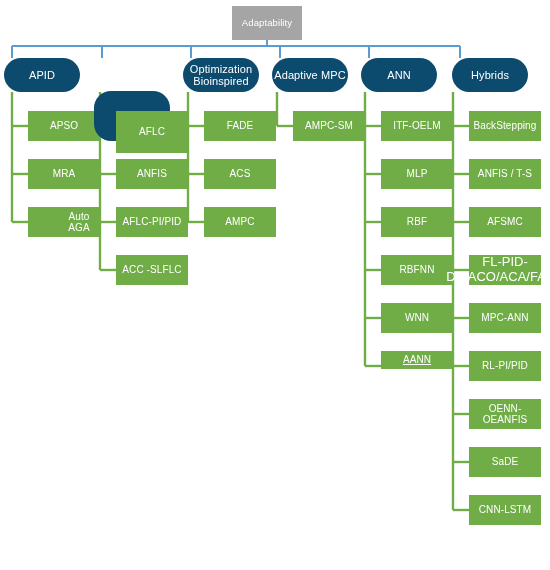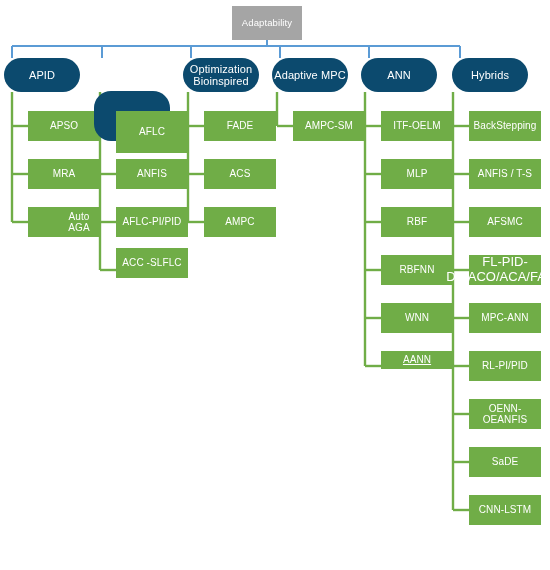--- a/index.html
+++ b/index.html
@@ -92,21 +92,21 @@
 
   <div id="nodes">
       <div class="node cat" style="left: 4px; top: 58px; width: 76px; height: 34px;">APID</div>
       <div class="node leaf" style="left: 28px; top: 111px; width: 72px; height: 30px;">APSO</div>
       <div class="node leaf" style="left: 28px; top: 159px; width: 72px; height: 30px;">MRA</div>
       <div class="node leaf" style="left: 28px; top: 207px; width: 72px; height: 30px; padding-left: 32px;">Auto AGA</div>
       <div class="node cat" style="left: 94px; top: 58px; width: 76px; height: 50px; margin-top: 33px;">FL</div>
       <div class="node leaf" style="left: 116px; top: 111px; width: 72px; height: 42px;">AFLC</div>
       <div class="node leaf" style="left: 116px; top: 159px; width: 72px; height: 30px;">ANFIS</div>
       <div class="node leaf" style="left: 116px; top: 207px; width: 72px; height: 30px;">AFLC-PI/PID</div>
-      <div class="node leaf" style="left: 116px; top: 248px; width: 72px; height: 30px;">ACC -SLFLC</div>
+      <div class="node leaf" style="left: 116px; top: 255px; width: 72px; height: 30px;">ACC -SLFLC</div>
       <div class="node cat" style="left: 183px; top: 58px; width: 76px; height: 34px;">
         <div><span>Optimization</span><br><span>Bioinspired</span></div>
       </div>
       <div class="node leaf" style="left: 204px; top: 111px; width: 72px; height: 30px;">FADE</div>
       <div class="node leaf" style="left: 204px; top: 159px; width: 72px; height: 30px;">ACS</div>
       <div class="node leaf" style="left: 204px; top: 207px; width: 72px; height: 30px;">AMPC</div>
       <div class="node cat" style="left: 272px; top: 58px; width: 76px; height: 34px;">Adaptive MPC</div>
       <div class="node leaf" style="left: 293px; top: 111px; width: 72px; height: 30px;">AMPC-SM</div>
       <div class="node cat" style="left: 361px; top: 58px; width: 76px; height: 34px;">ANN</div>
       <div class="node leaf" style="left: 381px; top: 111px; width: 72px; height: 30px;">ITF-OELM</div>

